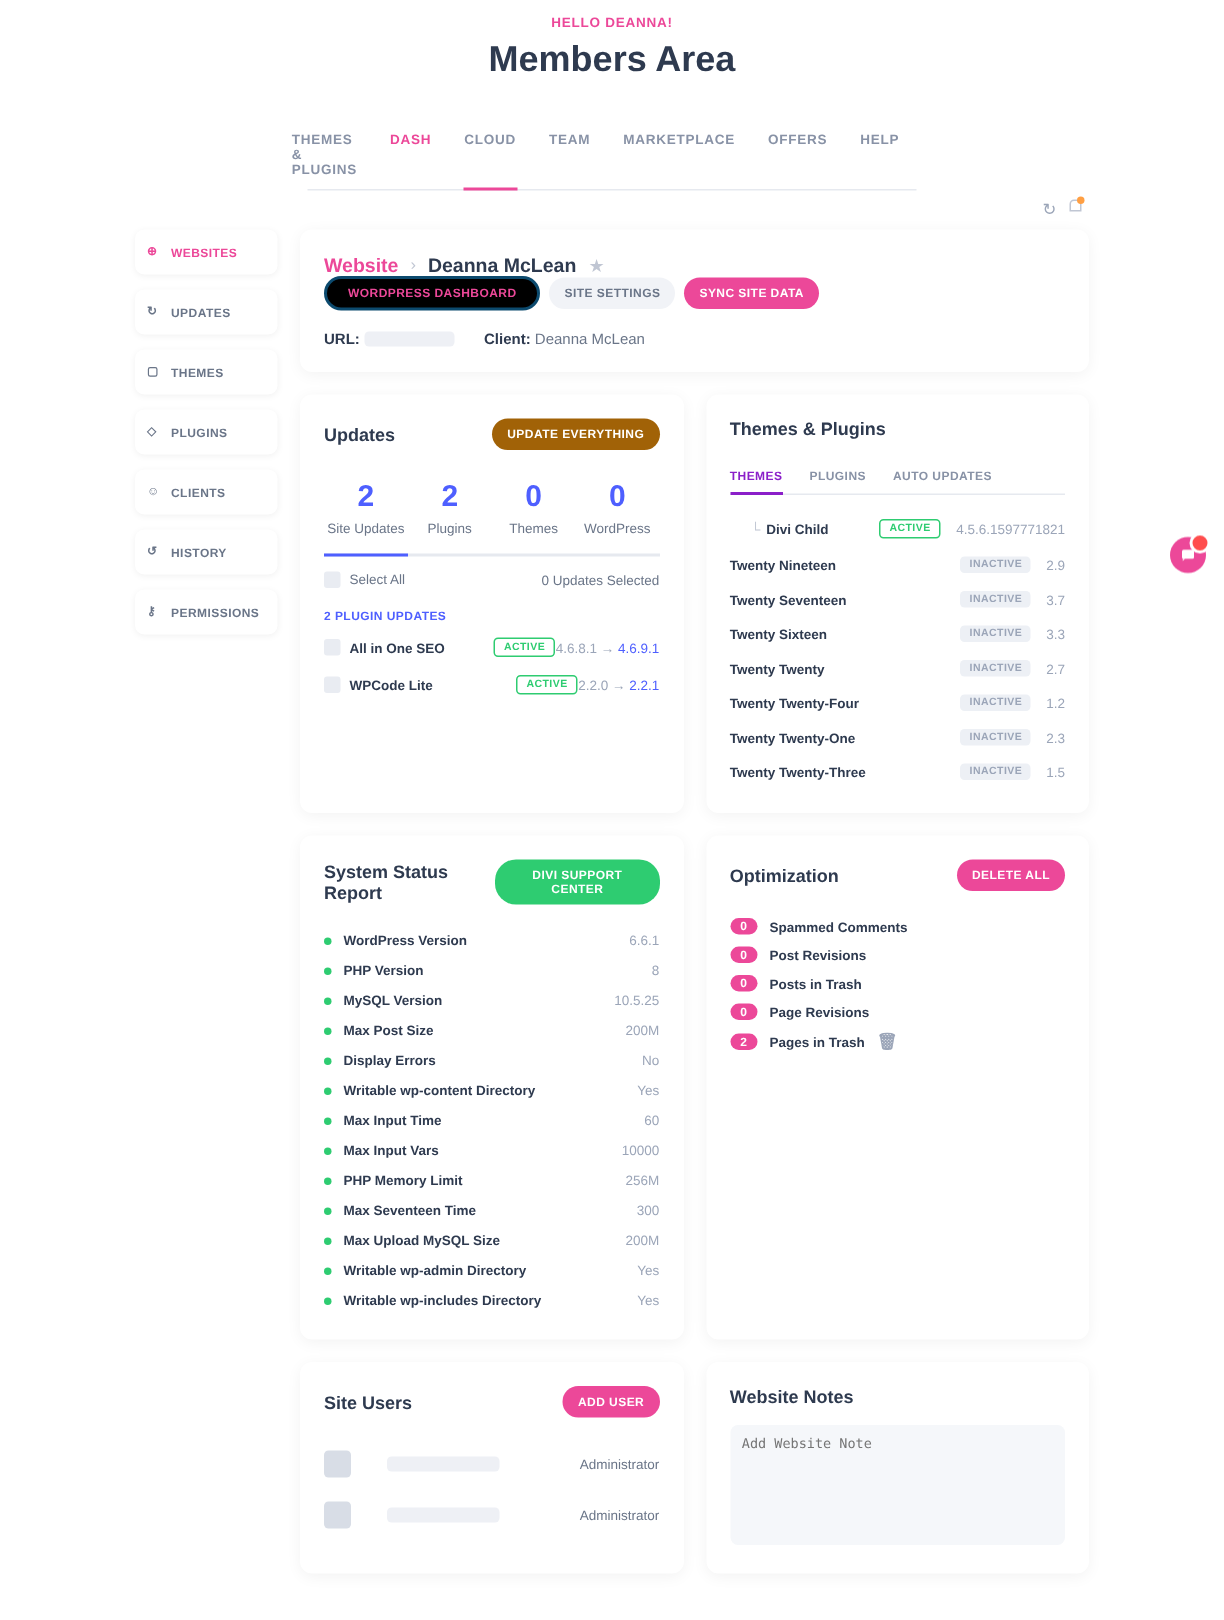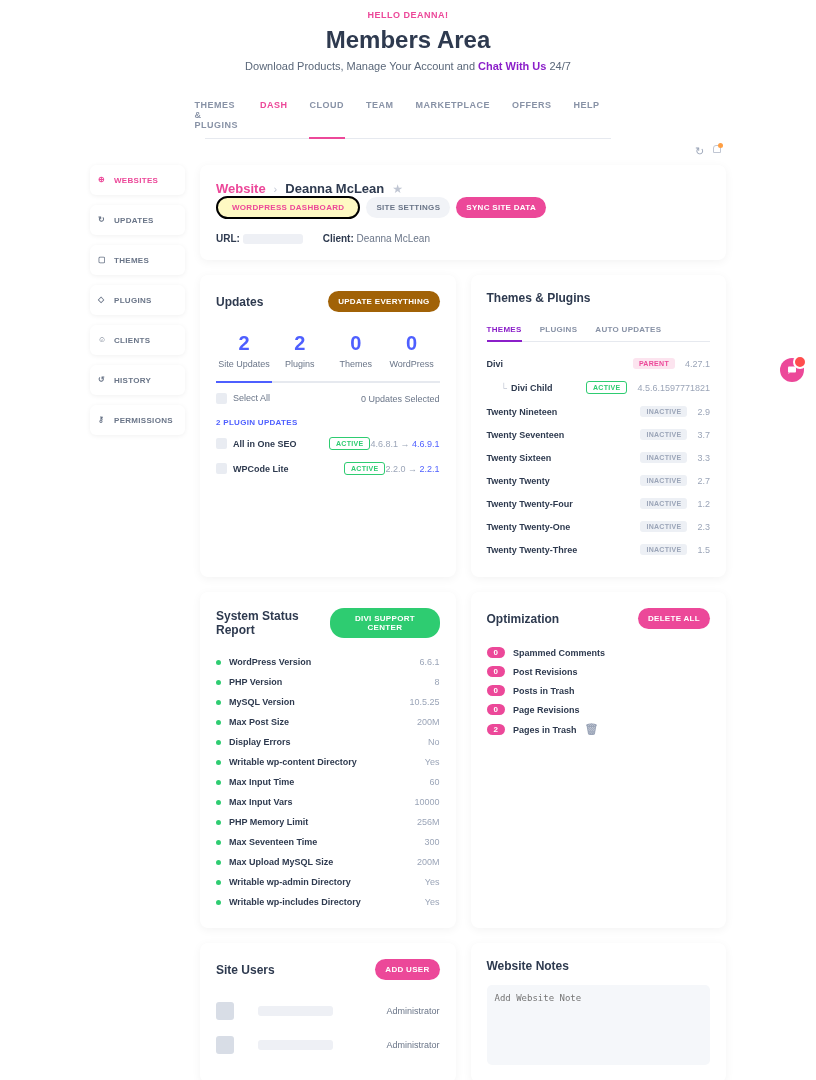--- a/index.html
+++ b/index.html
@@ -27,21 +27,21 @@
 .bc-web{color:#ec4899;font-weight:700;font-size:13px}
 .bc-sep{color:#c0c6d3}
 .bc-name{font-weight:700;font-size:13px;color:#2e3a4f}
 .star{color:#c0c6d3;font-size:12px}
 .btns{display:flex;gap:6px;align-items:center}
 .btn{border:none;border-radius:14px;padding:6px 10px;font-size:8px;font-weight:700;letter-spacing:.3px;cursor:pointer}
 .btn-gray{background:#f1f3f7;color:#6a7588}
 .btn-pink{background:#ec4899;color:#fff}
 .btn-blue{background:#a16207;color:#fff}
 .btn-green{background:#2ecc71;color:#fff}
-.btn-outline-red{background:#fef9c3;border:2px solid #000000;color:#ec4899;padding:5px 14px}
+.btn-outline-red{background:#000000;border:2px solid #0c4a6e;color:#ec4899;padding:5px 14px}
 .url-row{display:flex;gap:20px;margin-top:14px;font-size:10px;color:#6a7588}
 .url-row b{color:#2e3a4f}
 .blurbox{display:inline-block;width:60px;height:10px;background:#eef0f5;border-radius:3px;vertical-align:middle}
 .row{display:flex;gap:15px}
 .row .card{flex:1}
 .chead{display:flex;justify-content:space-between;align-items:center;margin-bottom:14px}
 .ctitle{font-weight:700;font-size:12px;color:#2e3a4f}
 .stats{display:flex;text-align:center;border-bottom:2px solid #e6e9ef;position:relative}
 .stat{flex:1;padding:6px 0 12px}
 .stat .n{font-size:20px;font-weight:700;color:#4e5fff}
@@ -82,23 +82,20 @@
 .ic{display:inline-block;width:10px;height:10px;color:#9ba5b8}
 .bell{width:8px;height:8px;border:1px solid #c0c6d3;border-radius:3px 3px 0 0;display:inline-block;position:relative}
 .bell::after{content:"";position:absolute;top:-3px;right:-3px;width:5px;height:5px;background:#ff9f43;border-radius:50%}
 </style>
 </head>
 <body>
 
 <div class="hero">
   <div class="hello">HELLO DEANNA!</div>
   <div class="members">Members Area</div>
-  <div class="sub">
-    <span>Download Products, Manage Your Account and </span><span class="chat">Chat With Us</span><span> 24/7</span>
-  </div>
 </div>
 
 <div class="topnav">
   <span>THEMES &amp; PLUGINS</span>
   <span class="active">DASH</span>
   <span>CLOUD</span>
   <span>TEAM</span>
   <span>MARKETPLACE</span>
   <span>OFFERS</span>
   <span>HELP</span>
@@ -211,26 +208,20 @@
       </div>
 
       <div class="card">
         <div class="ctitle" style="margin-bottom:14px">Themes &amp; Plugins</div>
         <div class="tabs">
           <div class="tab active">THEMES</div>
           <div class="tab">PLUGINS</div>
           <div class="tab">AUTO UPDATES</div>
         </div>
         <div id="tp-rows">
-            <div class="trow ">
-
-    <span class="tn">Divi</span>
-    <span class="badge b-parent">PARENT</span>
-    <span class="tv">4.27.1</span>
-  </div>
             <div class="trow tindent">
     <span style="color:#c0c6d3;margin-right:4px">└</span>
     <span class="tn">Divi Child</span>
     <span class="badge b-active">ACTIVE</span>
     <span class="tv">4.5.6.1597771821</span>
   </div>
             <div class="trow ">
 
     <span class="tn">Twenty Nineteen</span>
     <span class="badge b-inactive">INACTIVE</span>

